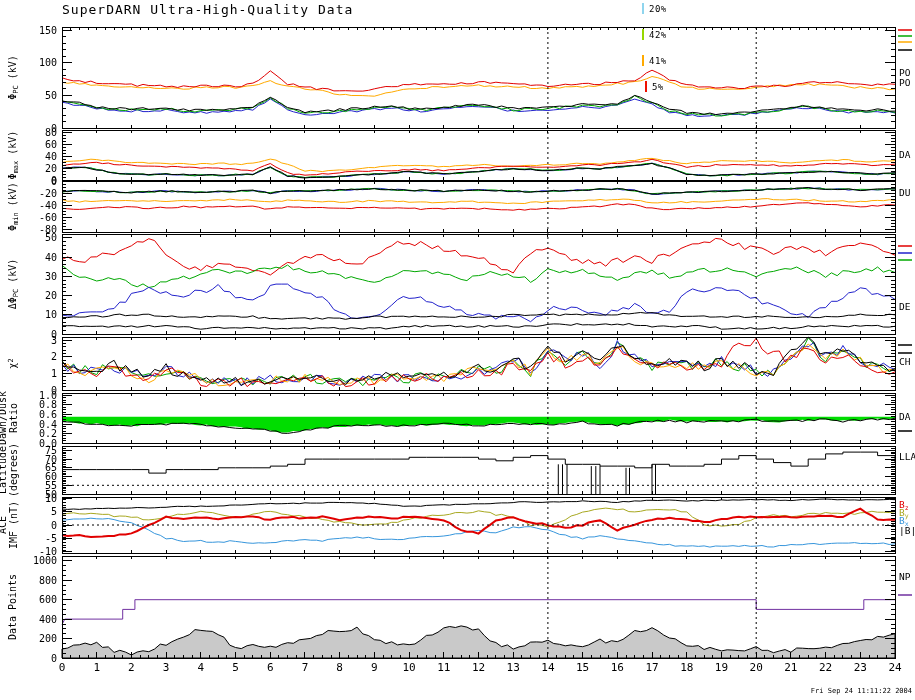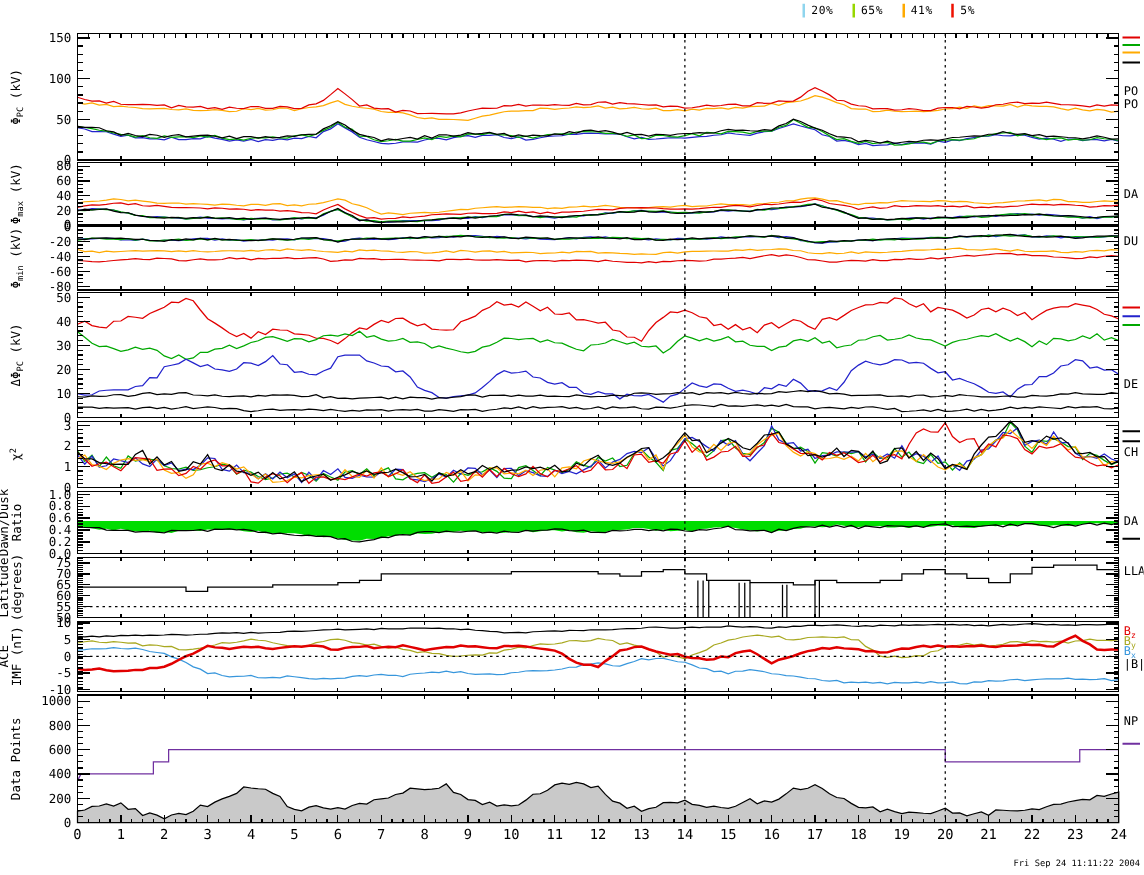--- a/index.html
+++ b/index.html
@@ -2,21 +2,21 @@
 <html><head>
 <meta charset="utf-8">
 <style>
   html,body{margin:0;padding:0;background:#fff;}
   #app{position:relative;width:915px;height:700px;background:#fff;overflow:hidden;
        font-family:"DejaVu Sans Mono",monospace;color:#000;}
   #chart{position:absolute;left:0;top:0;width:915px;height:700px;}
   #chart svg{font-family:"DejaVu Sans Mono",monospace;}
   #page-title{position:absolute;left:62px;top:2px;font-size:13px;letter-spacing:1px;white-space:pre;}
   #page-subtitle{position:absolute;left:393px;top:2px;font-size:13px;letter-spacing:1px;white-space:pre;}
-  #legend{position:absolute;left:642px;top:3px;display:flex;gap:15px;align-items:center;}
+  #legend{position:absolute;left:642px;top:3px;display:flex;gap:15px;align-items:center;flex-direction:column;}
   .litem{display:flex;align-items:center;}
   .lbar{display:inline-block;width:2px;height:11px;margin-right:5px;}
   .llbl{font-size:9px;letter-spacing:0.5px;}
   #xtitle{position:absolute;left:62px;width:833px;top:673px;text-align:center;font-size:12px;letter-spacing:0.5px;}
   #stamp{position:absolute;right:3px;top:687px;font-size:7px;}
 </style>
 </head>
 <body>
 
 <div id="app">
@@ -1291,28 +1291,29 @@
         <text x="790.875" y="671" text-anchor="middle" font-size="11">21</text>
         <line x1="825.5833333333333" x2="825.5833333333333" y1="658" y2="652" stroke="#000" shape-rendering="crispEdges"></line>
         <text x="825.5833333333333" y="671" text-anchor="middle" font-size="11">22</text>
         <line x1="860.2916666666667" x2="860.2916666666667" y1="658" y2="652" stroke="#000" shape-rendering="crispEdges"></line>
         <text x="860.2916666666667" y="671" text-anchor="middle" font-size="11">23</text>
         <line x1="895" x2="895" y1="658" y2="652" stroke="#000" shape-rendering="crispEdges"></line>
         <text x="895" y="671" text-anchor="middle" font-size="11">24</text>
         <line x1="547.9" x2="547.9" y1="27" y2="658" stroke="#000" stroke-width="1" stroke-dasharray="2 3"></line>
         <line x1="756.2" x2="756.2" y1="27" y2="658" stroke="#000" stroke-width="1" stroke-dasharray="2 3"></line>
       </svg></div>
+  <span id="page-title">SuperDARN Ultra-High-Quality Data</span>
   <div id="legend">
       <span class="litem">
         <span class="lbar" style="background: rgb(143, 213, 238);"></span>
         <span class="llbl">20%</span>
       </span>
       <span class="litem">
         <span class="lbar" style="background: rgb(151, 215, 0);"></span>
-        <span class="llbl">65%</span>
+        <span class="llbl">42%</span>
       </span>
       <span class="litem">
         <span class="lbar" style="background: rgb(255, 170, 0);"></span>
         <span class="llbl">41%</span>
       </span>
       <span class="litem">
         <span class="lbar" style="background: rgb(238, 17, 0);"></span>
         <span class="llbl">5%</span>
       </span>
     </div>

